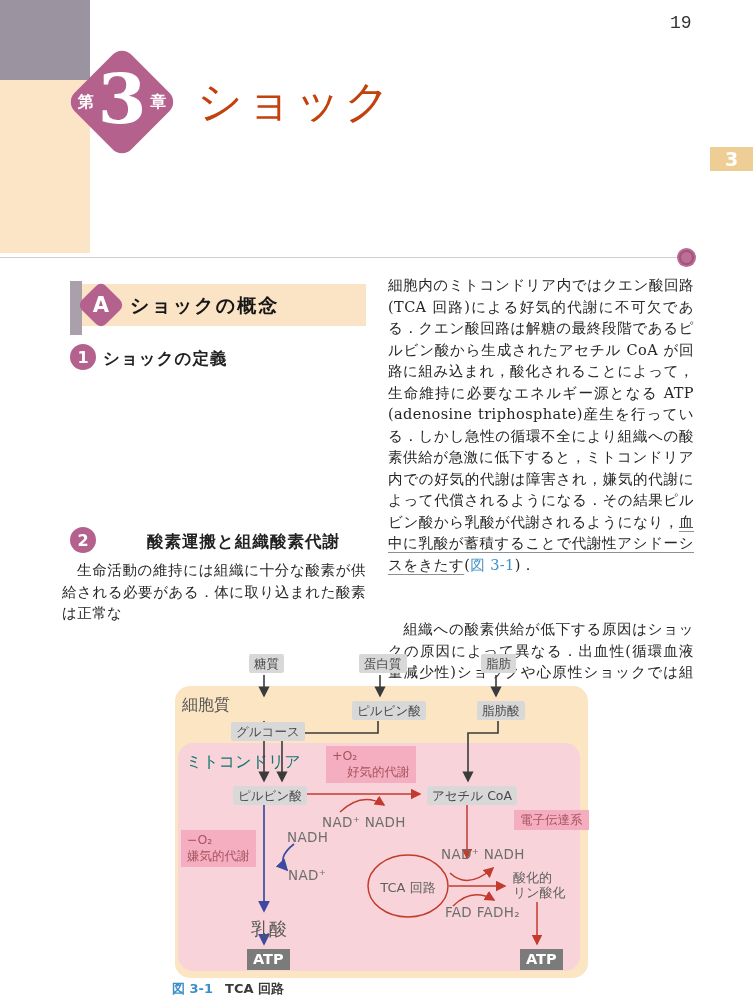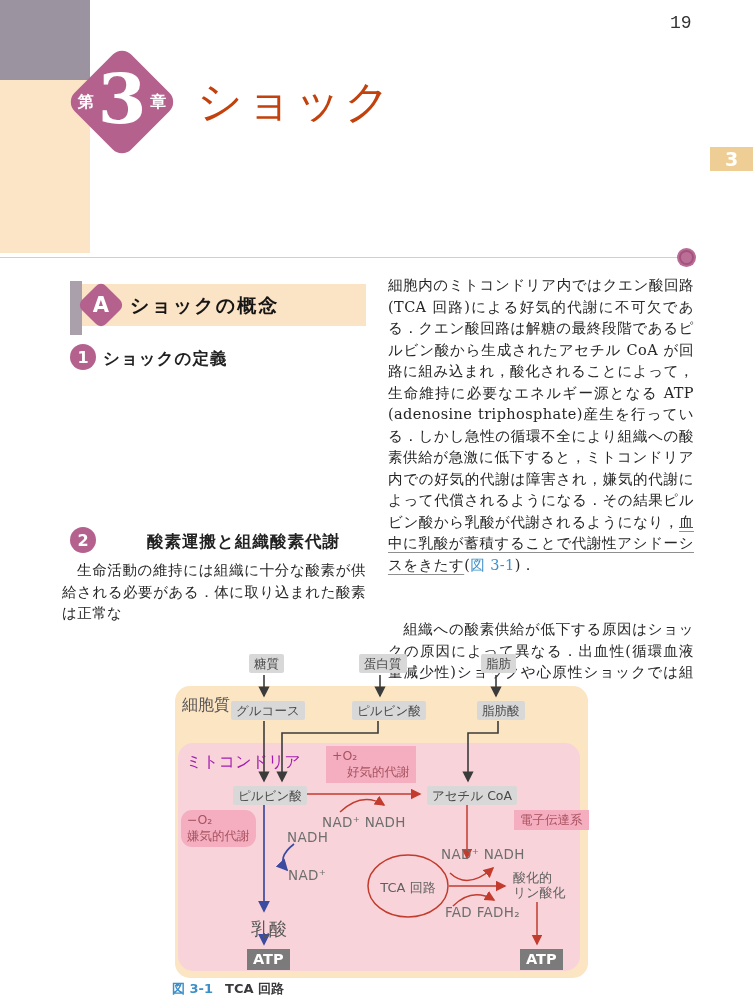--- a/index.html
+++ b/index.html
@@ -113,21 +113,21 @@
 
   <p class="abs body" style="left:62px;top:560px;width:304px;">　生命活動の維持には組織に十分な酸素が供給される必要がある．体に取り込まれた酸素は正常な</p>
 
   <p class="abs body" style="left:388px;top:275px;width:306px;"><span>細胞内のミトコンドリア内ではクエン酸回路(TCA 回路)による好気的代謝に不可欠である．クエン酸回路は解糖の最終段階であるピルビン酸から生成されたアセチル CoA が回路に組み込まれ，酸化されることによって，生命維持に必要なエネルギー源となる ATP (adenosine triphosphate)産生を行っている．しかし急性の循環不全により組織への酸素供給が急激に低下すると，ミトコンドリア内での好気的代謝は障害され，嫌気的代謝によって代償されるようになる．その結果ピルビン酸から乳酸が代謝されるようになり，</span><span class="ul">血中に乳酸が蓄積することで代謝性アシドーシスをきたす</span><span>(</span><span class="figref">図 3-1</span><span>)．</span></p>
 
   <p class="abs body" style="left:388px;top:619px;width:306px;">　組織への酸素供給が低下する原因はショックの原因によって異なる．出血性(循環血液量減少性)ショックや心原性ショックでは組織への酸素供給</p>
 
   <div class="abs fig-peach"></div>
   <div class="abs fig-pink"></div>
   <div class="abs fig-label" style="left:182px;top:695px;color:#555;">細胞質</div>
-  <div class="abs fig-label" style="left:186px;top:752px;color:#a21caf;">ミトコンドリア</div>
+  <div class="abs fig-label" style="left:186px;top:752px;color:#0f766e;">ミトコンドリア</div>
 
   <svg class="abs" style="left:170px;top:644px;" width="420" height="340" viewBox="0 0 420 340">
     <defs>
       <marker id="mB" markerWidth="8" markerHeight="8" refX="6" refY="3.5" orient="auto">
         <path d="M0,0 L7,3.5 L0,7 z" fill="#3b3b3b"></path>
       </marker>
       <marker id="mR" markerWidth="8" markerHeight="8" refX="6" refY="3.5" orient="auto">
         <path d="M0,0 L7,3.5 L0,7 z" fill="#c23b2c"></path>
       </marker>
       <marker id="mU" markerWidth="8" markerHeight="8" refX="6" refY="3.5" orient="auto">
@@ -159,32 +159,32 @@
       <path d="M94,158 L94,267" marker-end="url(#mU)"></path>
       <path d="M94,289 L94,300" marker-end="url(#mU)"></path>
       <path d="M124,200 Q106,214 117,226" marker-end="url(#mU)"></path>
     </g>
   </svg>
 
   <div class="abs node" style="left:249px;top:654px;">糖質</div>
   <div class="abs node" style="left:359px;top:654px;">蛋白質</div>
   <div class="abs node" style="left:481px;top:654px;">脂肪</div>
 
-  <div class="abs node" style="left:231px;top:701px;">グルコース</div>
+  <div class="abs node" style="left:231px;top:722px;">グルコース</div>
   <div class="abs node" style="left:352px;top:701px;">ピルビン酸</div>
   <div class="abs node" style="left:477px;top:701px;">脂肪酸</div>
 
   <div class="abs node" style="left:233px;top:786px;">ピルビン酸</div>
   <div class="abs node" style="left:427px;top:786px;">アセチル CoA</div>
 
   <div class="abs tag" style="left:326px;top:746px;">
     <span style="display:block;">+O₂</span>
     <span style="display:block;margin-left:15px;">好気的代謝</span>
   </div>
-  <div class="abs tag" style="left:181px;top:810px;border-radius:11px;">
+  <div class="abs tag" style="left:181px;top:830px;">
     <span style="display:block;">−O₂</span>
     <span style="display:block;">嫌気的代謝</span>
   </div>
   <div class="abs tag" style="left:514px;top:810px;">電子伝達系</div>
 
   <div class="abs cof" style="left:322px;top:814px;">NAD⁺ NADH</div>
   <div class="abs cof" style="left:287px;top:829px;">NADH</div>
   <div class="abs cof" style="left:288px;top:867px;">NAD⁺</div>
   <div class="abs cof" style="left:441px;top:846px;">NAD⁺ NADH</div>
   <div class="abs cof" style="left:445px;top:904px;">FAD FADH₂</div>

